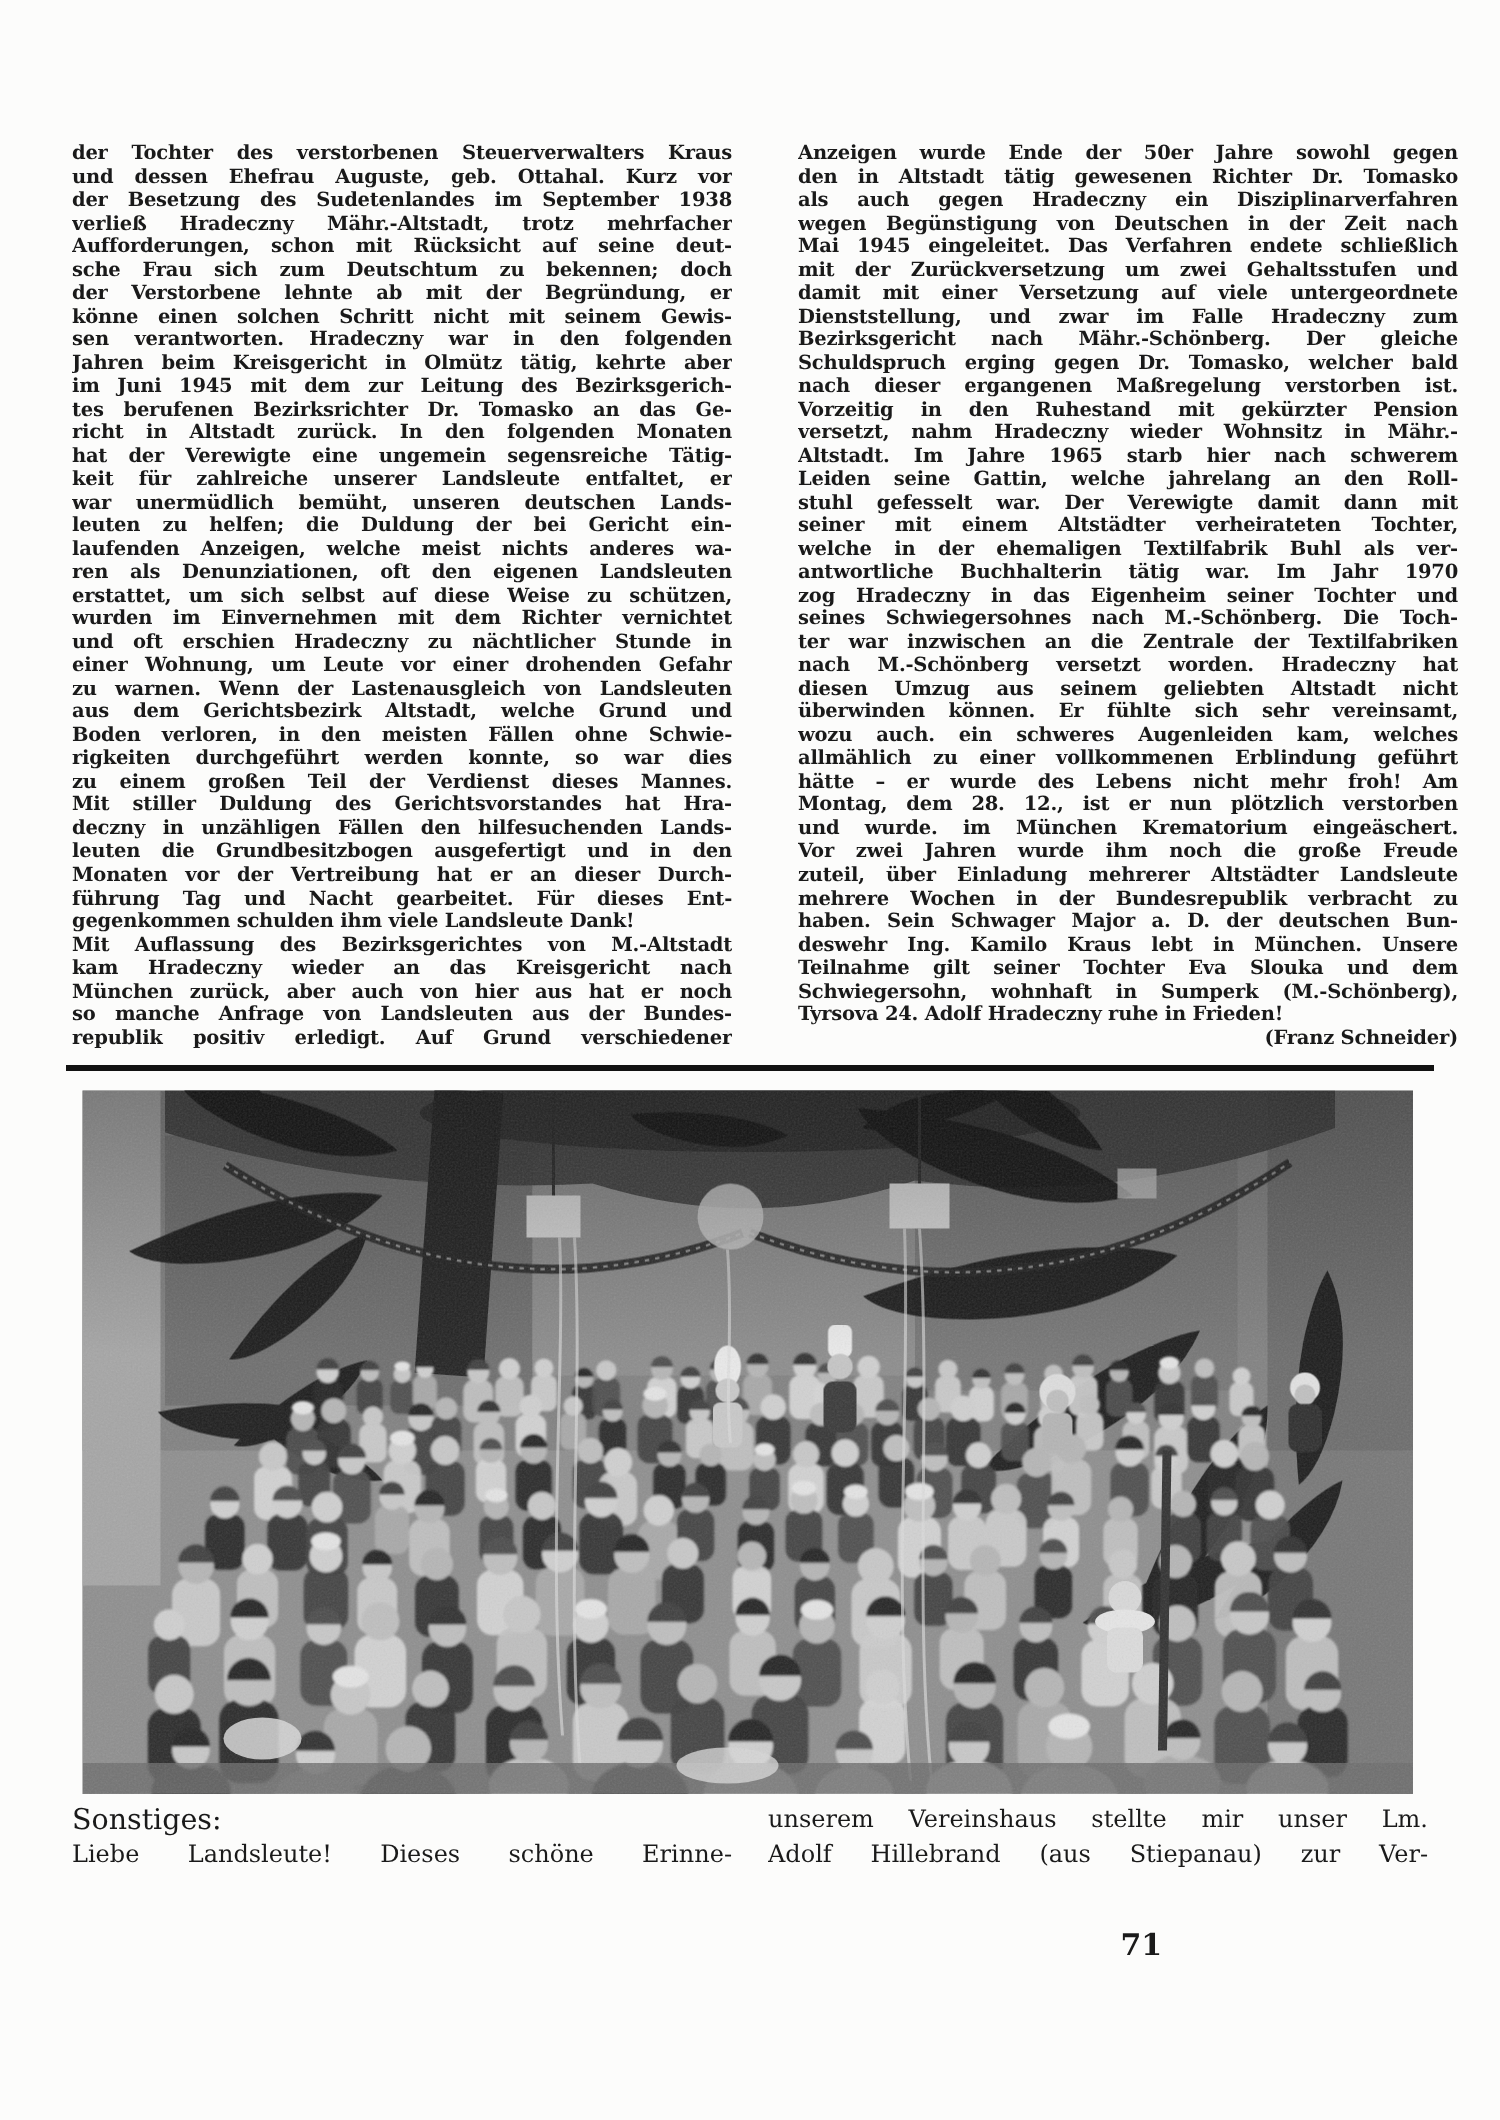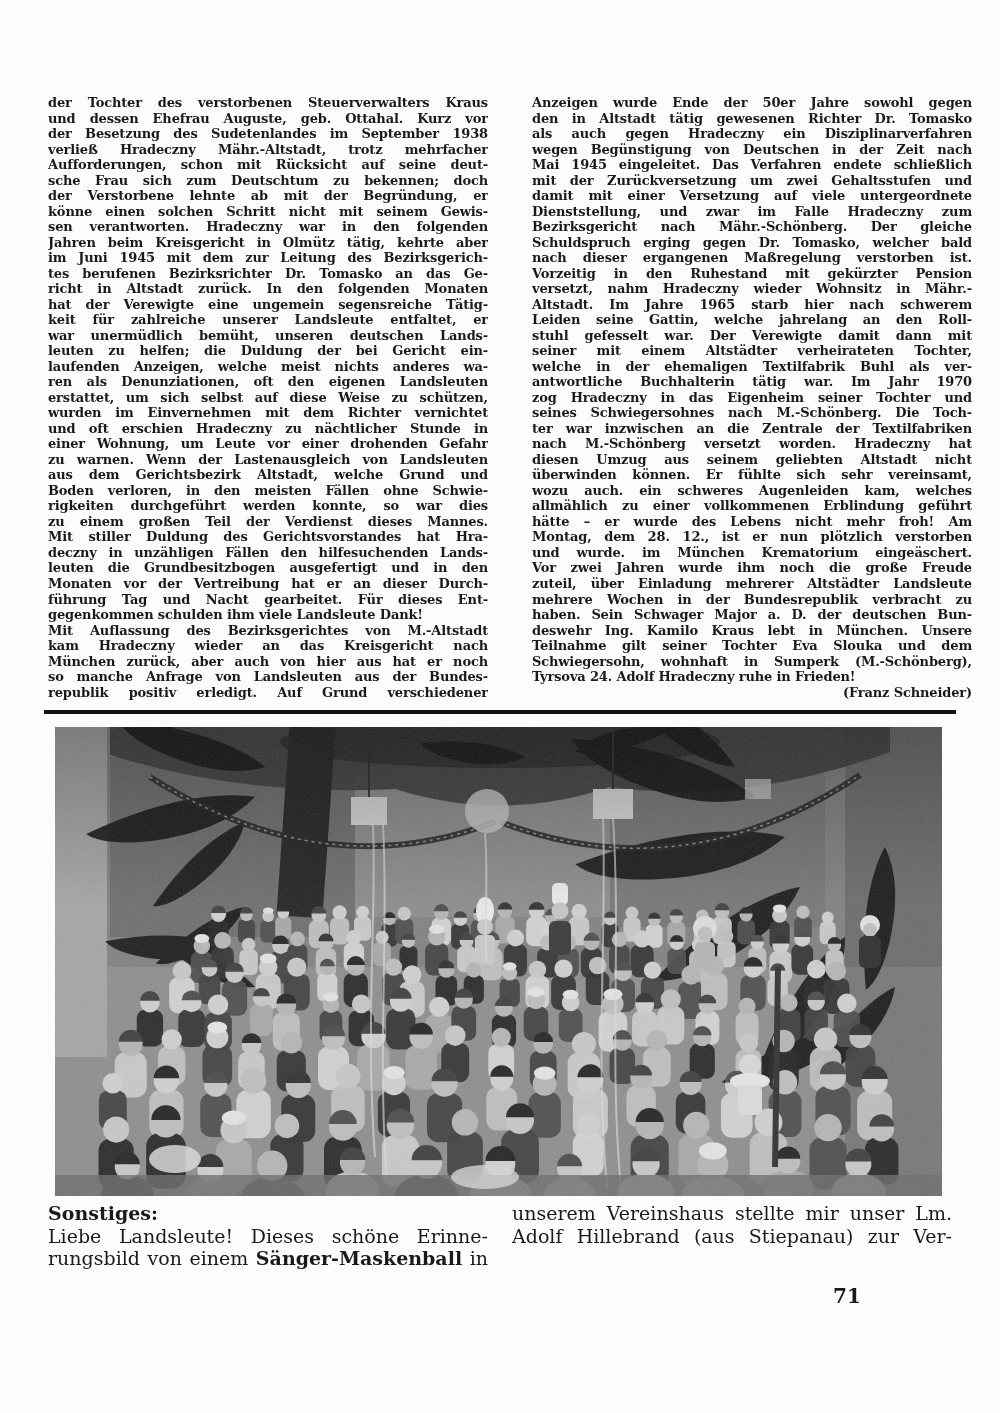--- a/index.html
+++ b/index.html
@@ -37,37 +37,37 @@
   .photo{
     position:absolute;left:55px;top:727px;width:887px;height:469px;margin:0;
     background:#8f8f8f;
   }
   .photo svg{display:block;}
 
   .sonst{position:absolute;left:0;top:0;}
   #sonst-left{left:48px;top:1202px;}
   #sonst-right{left:512px;top:1202px;}
   .sonst-col .heading{
-    margin:0;font-size:19px;font-weight:bold;
+    margin:0;font-size:19px;font-weight:normal;
     line-height:22.6px;height:22.6px;
   }
   .sonst-col .line{
-    font-size:19px;
+    font-size:16px;
     line-height:22.6px;
     height:22.6px;
     text-align:justify;
     text-align-last:justify;
     overflow:hidden;
     white-space:nowrap;
   }
   .sonst-col .b{font-weight:bold;}
 
   .pageno{
     position:absolute;left:747px;top:1284px;width:200px;
-    text-align:center;font-weight:bold;font-size:20px;
+    text-align:left;font-weight:bold;font-size:20px;
   }
 </style>
 </head>
 <body>
 
 <main class="page">
 
   <section class="article">
     <div class="col" id="col-left">
         <div class="line">der Tochter des verstorbenen Steuerverwalters Kraus</div>
@@ -668,21 +668,20 @@
 
       <rect x="0" y="0" width="887" height="469" filter="url(#grain)" opacity="0.16"></rect>
     </svg>
   </figure>
 
   <section class="sonst">
     <div class="col sonst-col" id="sonst-left">
       <h2 class="heading">Sonstiges:</h2>
       <div>
           <div class="line"><span>Liebe Landsleute! Dieses schöne Erinne-</span></div>
-          <div class="line"><span>rungsbild von einem </span><span class="b">Sänger-Maskenball</span><span> in</span></div>
         </div>
     </div>
     <div class="col sonst-col" id="sonst-right">
         <div class="line">unserem Vereinshaus stellte mir unser Lm.</div>
         <div class="line">Adolf Hillebrand (aus Stiepanau) zur Ver-</div>
       </div>
   </section>
 
   <div class="pageno">71</div>
 

